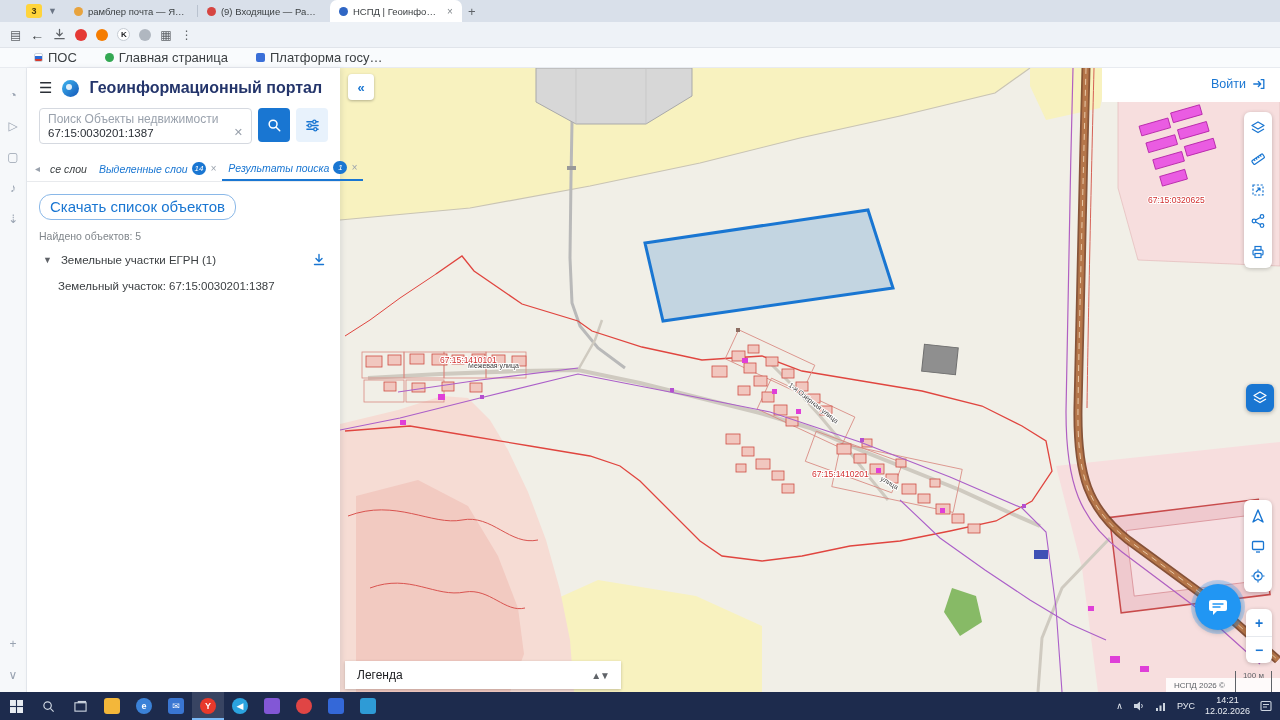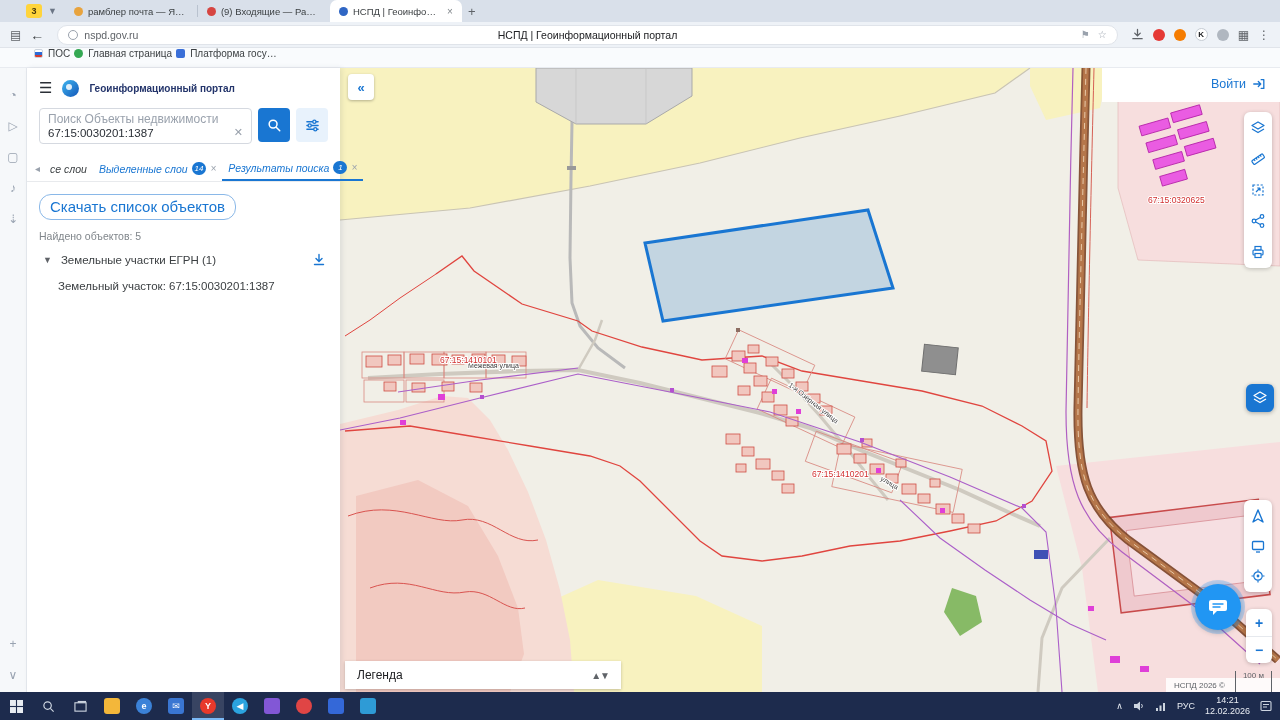--- a/index.html
+++ b/index.html
@@ -22,35 +22,35 @@
   .btoolbar { position:absolute; top:22px; left:0; right:0; height:26px; background:#eef2f7; border-bottom:1px solid #e0e4ea; display:flex; align-items:center; padding:0 10px; gap:9px; }
   .tb-ic { color:#5f6368; font-size:12px; }
   .omnibox { flex:1; height:20px; background:#fff; border:1px solid #e0e4ea; border-radius:11px; display:flex; align-items:center; padding:0 10px; position:relative; font-size:10.5px; margin:0 4px; }
   .omni-shield { width:10px; height:10px; border:1.3px solid #9aa2ad; border-radius:50%; margin-right:6px; flex:0 0 auto; }
   .omni-url { color:#5f6368; }
   .omni-title { position:absolute; left:0; right:0; text-align:center; color:#202124; pointer-events:none; }
   .omni-right { margin-left:auto; display:flex; gap:8px; color:#9aa2ad; font-size:10px; z-index:1; }
   .ext-dot { width:12px; height:12px; border-radius:50%; }
   .ext-k { width:13px; height:13px; border-radius:50%; background:#fff; border:1px solid #c6ccd4; color:#202124; font-size:8px; font-weight:bold; display:grid; place-items:center; }
 
-  .bbar { position:absolute; top:48px; left:0; right:0; height:20px; background:#f9fbfd; border-bottom:1px solid #e8ebf0; display:flex; align-items:flex-start; padding-left:34px; gap:4px; font-size:10px; color:#3c4043; }
+  .bbar { position:absolute; top:48px; left:0; right:0; height:20px; background:#f9fbfd; border-bottom:1px solid #e8ebf0; display:flex; align-items:center; padding-left:34px; gap:28px; font-size:13px; color:#3c4043; }
   .bm { display:flex; align-items:center; gap:5px; }
   .bm .bi { width:9px; height:9px; border-radius:2px; }
 
   
   .brail { position:absolute; top:68px; left:0; width:27px; bottom:28px; background:#f6f8fa; border-right:1px solid #e6e9ee; display:flex; flex-direction:column; align-items:center; padding:20px 0 10px; gap:17px; color:#98a2b0; font-size:12px; z-index:4; }
   .brail .sp { flex:1; }
 
   
   .panel { position:absolute; top:68px; left:27px; width:313px; bottom:28px; background:#fff; z-index:5; box-shadow:2px 0 5px rgba(40,60,90,.10); }
   .phead { display:flex; align-items:center; gap:10px; padding:11px 12px 7px; }
   .burger { font-size:15px; color:#2a2f36; }
   .logo { width:17px; height:17px; border-radius:50%; background:linear-gradient(135deg,#3fb6f0,#1356b8); position:relative; }
   .logo::after { content:""; position:absolute; left:4px; top:4px; width:6px; height:6px; border-radius:50%; background:#fff; opacity:.85; }
-  .ptitle { font-size:10px; font-weight:bold; color:#24356b; }
+  .ptitle { font-size:16px; font-weight:bold; color:#24356b; }
   .srow { display:flex; gap:6px; margin:4px 12px 0; }
   .sbox { flex:1; border:1px solid #d5d9e0; border-radius:4px; padding:3px 8px 4px; min-width:0; }
   .slabel { font-size:12px; color:#9aa2ad; }
   .sval { display:flex; align-items:center; justify-content:space-between; font-size:11.5px; color:#2a2f36; }
   .sclear { color:#98a0ab; font-size:11px; padding-left:6px; }
   .sbtn { width:32px; height:34px; border-radius:4px; display:grid; place-items:center; flex:0 0 auto; }
   .sbtn.search { background:#1976d2; }
   .sbtn.filter { background:#e8f2fc; }
 
   .ptabs { display:flex; align-items:center; margin-top:12px; border-bottom:1px solid #e8eaed; height:26px; padding:0 4px; font-size:10.5px; color:#3c4043; }
@@ -117,29 +117,20 @@
       <span class="fav" style="background:#2f66c4"></span>
       <span class="t">НСПД | Геоинформацион…</span>
       <span class="x">×</span>
     </div>
     <span class="newtab">+</span>
   </div>
 
   <div class="btoolbar">
     <span class="tb-ic">▤</span>
     <span class="tb-ic" style="font-size:14px;color:#3c4043">←</span>
-    <div class="omnibox">
-      <span class="omni-shield"></span>
-      <span class="omni-url">nspd.gov.ru</span>
-      <span class="omni-title">НСПД | Геоинформационный портал</span>
-      <span class="omni-right">
-        <span>⚑</span>
-        <span>☆</span>
-      </span>
-    </div>
     <svg width="13" height="13" viewBox="0 0 14 14">
         <path d="M7 1.5 V8 M4 5.5 L7 8.5 L10 5.5 M2 11.5 H12" stroke="#5f6368" stroke-width="1.4" fill="none" stroke-linecap="round"></path>
       </svg>
     <span class="ext-dot" style="background:#e53935"></span>
     <span class="ext-dot" style="background:#f57c00"></span>
     <span class="ext-k">K</span>
     <span class="ext-dot" style="background:#b0b7c0"></span>
     <span class="tb-ic">▦</span>
     <span class="tb-ic">⋮</span>
   </div>

